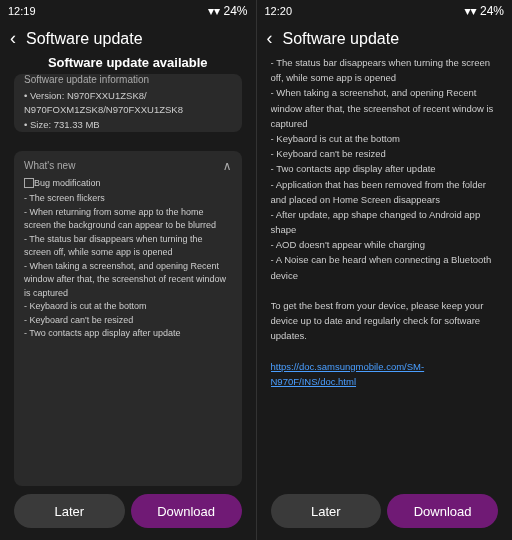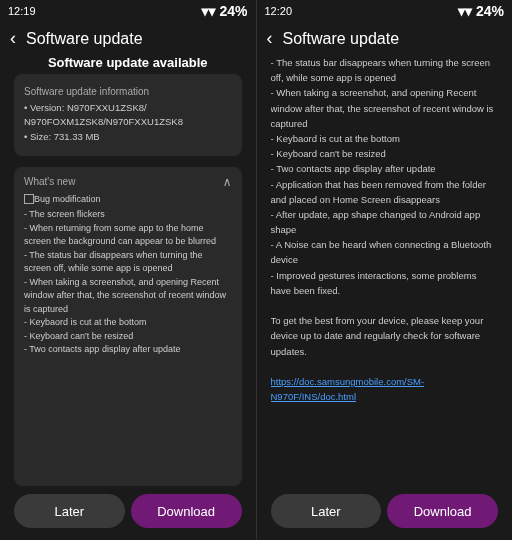--- a/index.html
+++ b/index.html
@@ -26,21 +26,21 @@
       height: 22px;
       display: flex;
       align-items: center;
       justify-content: space-between;
       padding: 0 8px;
       font-size: 10px;
       color: #fff;
       flex-shrink: 0;
     }
     .status-left { font-weight: normal; font-size: 11px; }
-    .status-right { display: flex; align-items: center; gap: 2px; font-size: 14px; font-weight: bold; }
+    .status-right { display: flex; align-items: center; gap: 2px; font-size: 12px; }
     .header {
       display: flex;
       align-items: center;
       padding: 6px 10px;
       flex-shrink: 0;
     }
     .back-arrow {
       font-size: 18px;
       color: #fff;
       margin-right: 10px;
@@ -69,22 +69,22 @@
     .panel-1 .available-subtitle {
       text-align: center;
       font-size: 10px;
       color: #bbb;
       line-height: 1.4;
       margin-bottom: 10px;
     }
     .info-box {
       background: #2a2a2a;
       border-radius: 8px;
-      padding: 12px 10px;
-      margin-bottom: 11px;
+      padding: 0 10px;
+      margin-bottom: 19px;
       flex-shrink: 0;
     }
     .info-box-title {
       font-size: 10px;
       color: #aaa;
       margin-bottom: 4px;
     }
     .info-box-item {
       font-size: 9.5px;
       color: #ccc;
@@ -246,22 +246,22 @@
 
   <div class="content">
     <div class="scroll-content">
       <div>- The status bar disappears when turning the screen off, while some app is opened</div>
       <div>- When taking a screenshot, and opening Recent window after that, the screenshot of recent window is captured</div>
       <div>- Keybaord is cut at the bottom</div>
       <div>- Keyboard can't be resized</div>
       <div>- Two contacts app display after update</div>
       <div>- Application that has been removed from the folder and placed on Home Screen disappears</div>
       <div>- After update, app shape changed to Android app shape</div>
+      <div>- AOD doesn't appear while charging</div>
       <div>- A Noise can be heard when connecting a Bluetooth device</div>
-      <div>- Improved gestures interactions, some problems have been fixed.</div>
       <br>
       <div>To get the best from your device, please keep your device up to date and regularly check for software updates.</div>
       <br>
       <div class="link-text">https://doc.samsungmobile.com/SM-N970F/INS/doc.html</div>
     </div>
   </div>
 
   <div class="bottom-buttons">
     <button class="btn btn-later">Later</button>
     <button class="btn btn-download">Download</button>

